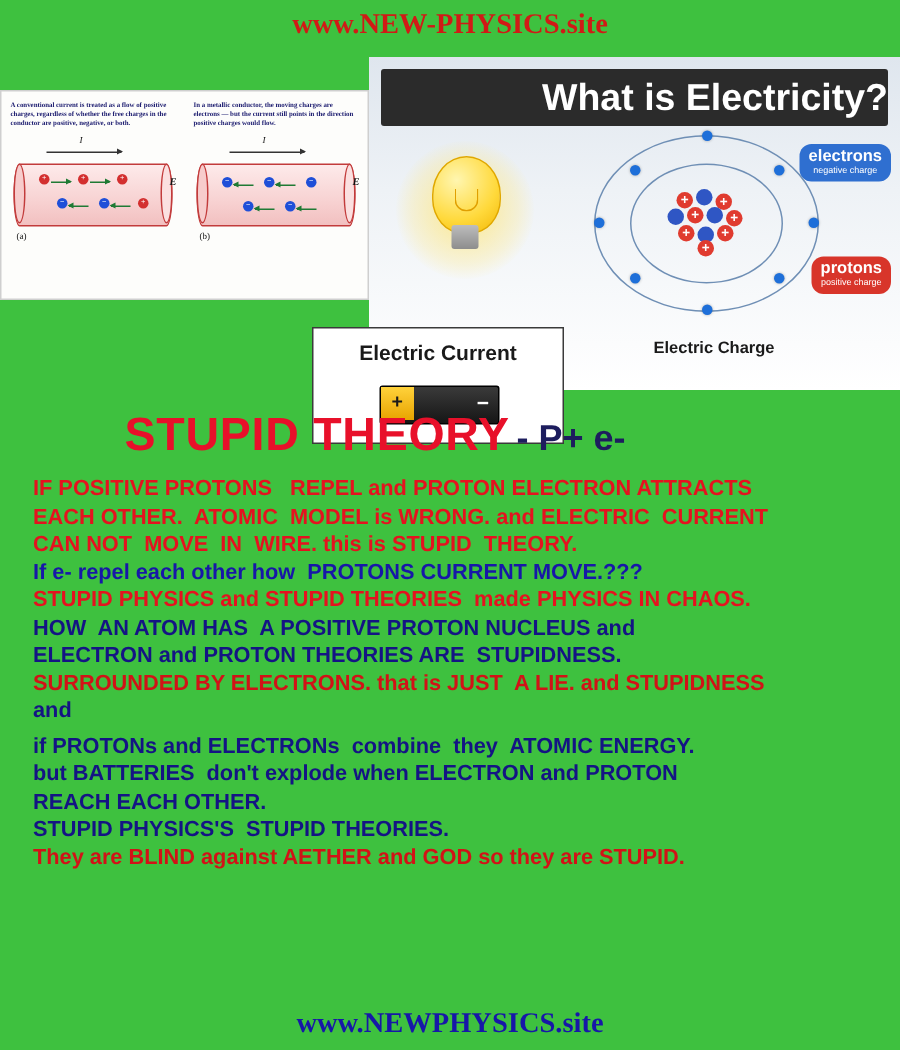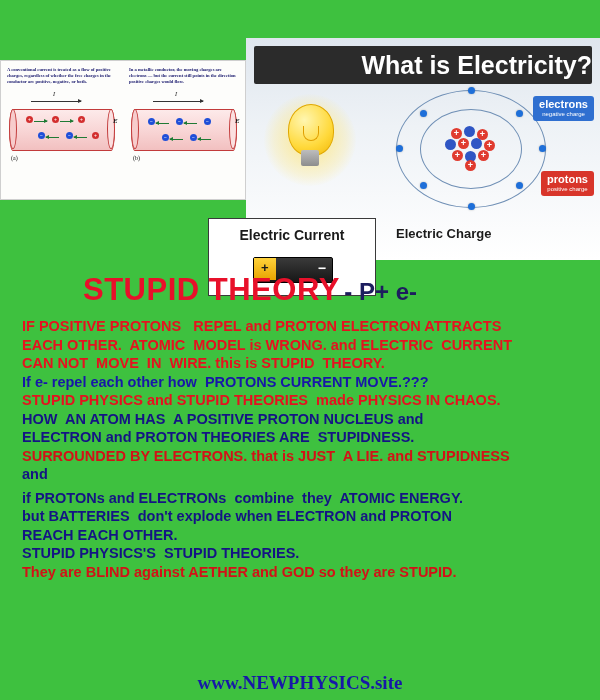--- a/index.html
+++ b/index.html
@@ -268,21 +268,21 @@
   .e-dot {
     position: absolute;
     width: 7px; height: 7px;
     background: #1e6fd9;
     border-radius: 50%;
     box-shadow: 0 0 2px rgba(0,0,0,0.3);
   }
   .callout {
     position: absolute;
     padding: 2px 6px 3px 6px;
-    border-radius: 3px;
+    border-radius: 8px;
     color: #fff;
     font-family: "Liberation Sans", sans-serif;
     text-align: center;
     margin-left: 47px;
   }
   .callout .c-main {
     display: block;
     font-size: 11px;
     font-weight: bold;
     line-height: 12px;
@@ -300,24 +300,24 @@
   .callout.protons {
     right: 6px;
     top: 133px;
     background: #d8352a;
   }
   .poster-caption {
     position: absolute;
     left: 150px;
     top: 188px;
     width: 160px;
-    text-align: left;
-    font-family: "Liberation Sans", sans-serif;
-    font-weight: bold;
-    font-size: 13px;
+    text-align: center;
+    font-family: "Liberation Sans", sans-serif;
+    font-weight: bold;
+    font-size: 11px;
     color: #1a1a1a;
   }
   
   .current-box {
     position: absolute;
     left: 208px;
     top: 180px;
     width: 166px;
     height: 76px;
     background: #ffffff;
@@ -418,20 +418,21 @@
     font-weight: bold;
     font-size: 19px;
     color: #1717a8;
   }
 </style>
 </head>
 <body>
 
 <div class="page">
 
+  <div class="top-url">www.NEW-PHYSICS.site</div>
 
   <div class="image-band">
 
     <div class="fig-left">
       <div class="fig-cap a">A conventional current is treated as a flow of positive charges, regardless of whether the free charges in the conductor are positive, negative, or both.</div>
       <div class="fig-cap b">In a metallic conductor, the moving charges are electrons — but the current still points in the direction positive charges would flow.</div>
 
       <div class="topline" style="left:30px; top:40px; width:50px;"></div>
       <div class="lbl-i" style="left:52px; top:30px;">I</div>
       <div class="wire a">

